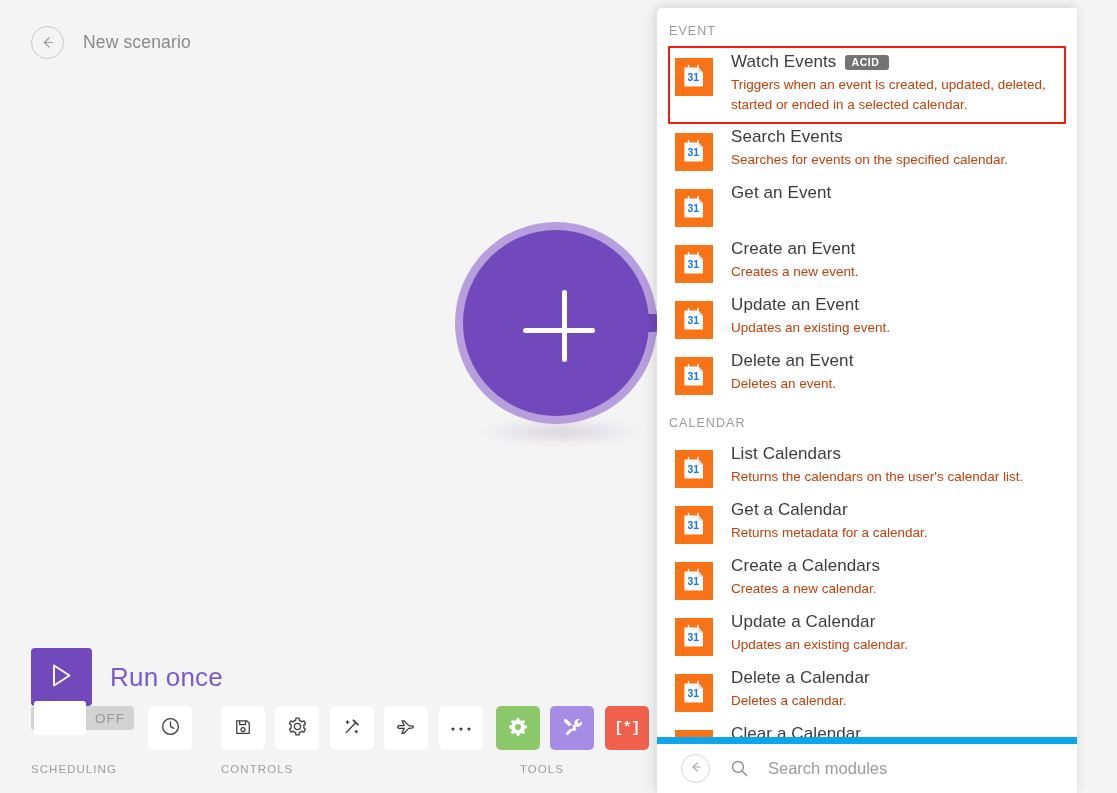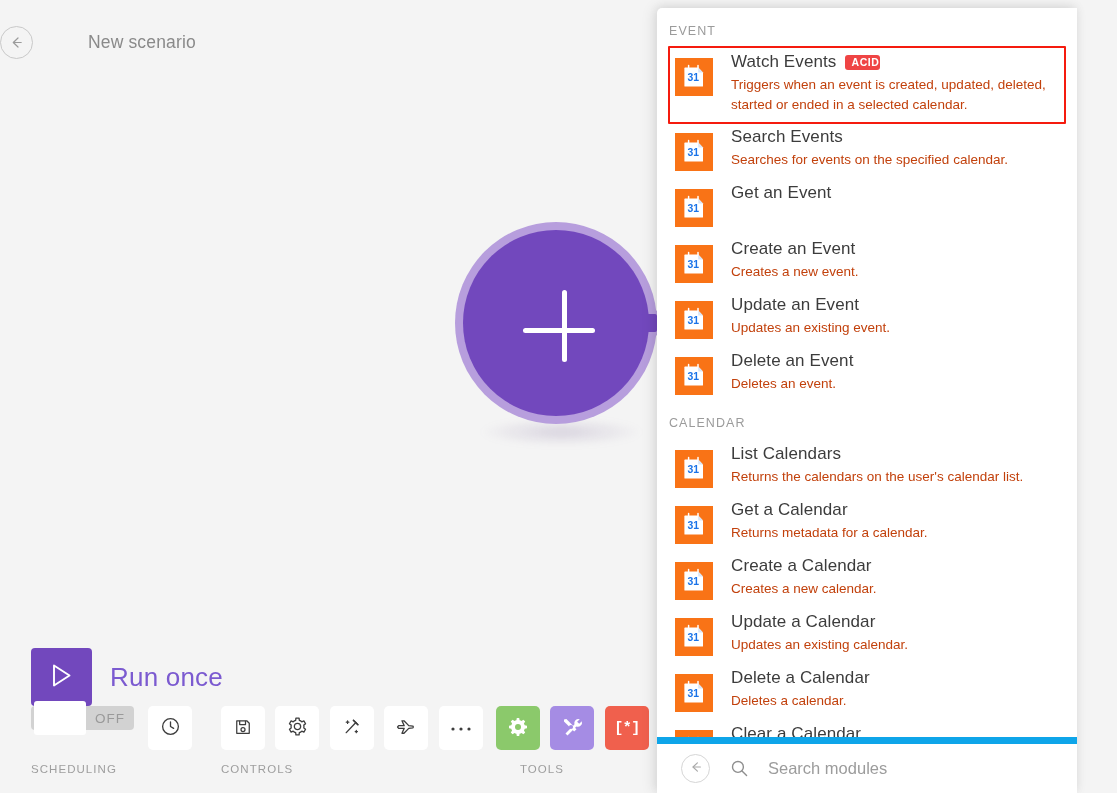--- a/index.html
+++ b/index.html
@@ -26,22 +26,22 @@
     background: #f4f4f4;
   }
 
   
   #header {
     position: absolute;
     left: 0; top: 0;
     width: 660px; height: 84px;
     display: flex;
     align-items: center;
+    padding-left: 31px;
     background: #f4f4f4;
-    gap: 36px;
   }
   .back-circle {
     width: 33px; height: 33px;
     border-radius: 50%;
     border: 1.4px solid #c9c9c9;
     display: flex; align-items: center; justify-content: center;
     flex: 0 0 auto;
     cursor: pointer;
   }
   .back-circle svg { display:block; }
@@ -232,27 +232,27 @@
     font-size: 17px;
     color: #3c3c3c;
     letter-spacing: .1px;
     line-height: 22px;
     display: flex;
     align-items: center;
   }
   .acid-badge {
     display: inline-block;
     margin-left: 9px;
-    background: #ef4444;
+    background: #737373;
     color: #ffffff;
     font-size: 10.5px;
     font-weight: bold;
     letter-spacing: .6px;
     border-radius: 3px;
-    padding: 2px 0 2px 6px;
+    padding: 2px 9px 2px 6px;
     line-height: 11px;
     position: relative;
     top: 0px;
   }
   .module-desc {
     font-size: 13.5px;
     color: #c2410c;
     line-height: 20px;
     margin-top: 2px;
     max-width: 358px;
@@ -583,21 +583,21 @@
           <div class="module-icon">
             <svg width="26" height="26" viewBox="0 0 26 26">
               <path d="M4 3.6 h13.2 L22 8.4 V22 a.6 .6 0 0 1-.6 .6 H4 a.6 .6 0 0 1-.6-.6 V4.2 a.6 .6 0 0 1 .6-.6 z" fill="#ffffff"></path>
               <path d="M17.2 3.6 L22 8.4 h-4.8 z" fill="#d9e6f7"></path>
               <text x="12.2" y="16.6" font-family="Liberation Sans, sans-serif" font-size="10.4" font-weight="bold" fill="#1a73e8" text-anchor="middle">31</text>
               <path d="M7.6 1.4 v2.4 M17 1.4 v2.4" stroke="#ffffff" stroke-width="1.5" stroke-linecap="round"></path>
             </svg>
           </div>
           <div class="module-text">
             <div class="module-title">
-              <span>Create a Calendar</span>
+              <span>Create a Calendars</span>
             </div>
             <div class="module-desc">Creates a new calendar.</div>
           </div>
         </div>
         <div class="module-row">
           <div class="module-icon">
             <svg width="26" height="26" viewBox="0 0 26 26">
               <path d="M4 3.6 h13.2 L22 8.4 V22 a.6 .6 0 0 1-.6 .6 H4 a.6 .6 0 0 1-.6-.6 V4.2 a.6 .6 0 0 1 .6-.6 z" fill="#ffffff"></path>
               <path d="M17.2 3.6 L22 8.4 h-4.8 z" fill="#d9e6f7"></path>
               <text x="12.2" y="16.6" font-family="Liberation Sans, sans-serif" font-size="10.4" font-weight="bold" fill="#1a73e8" text-anchor="middle">31</text>

